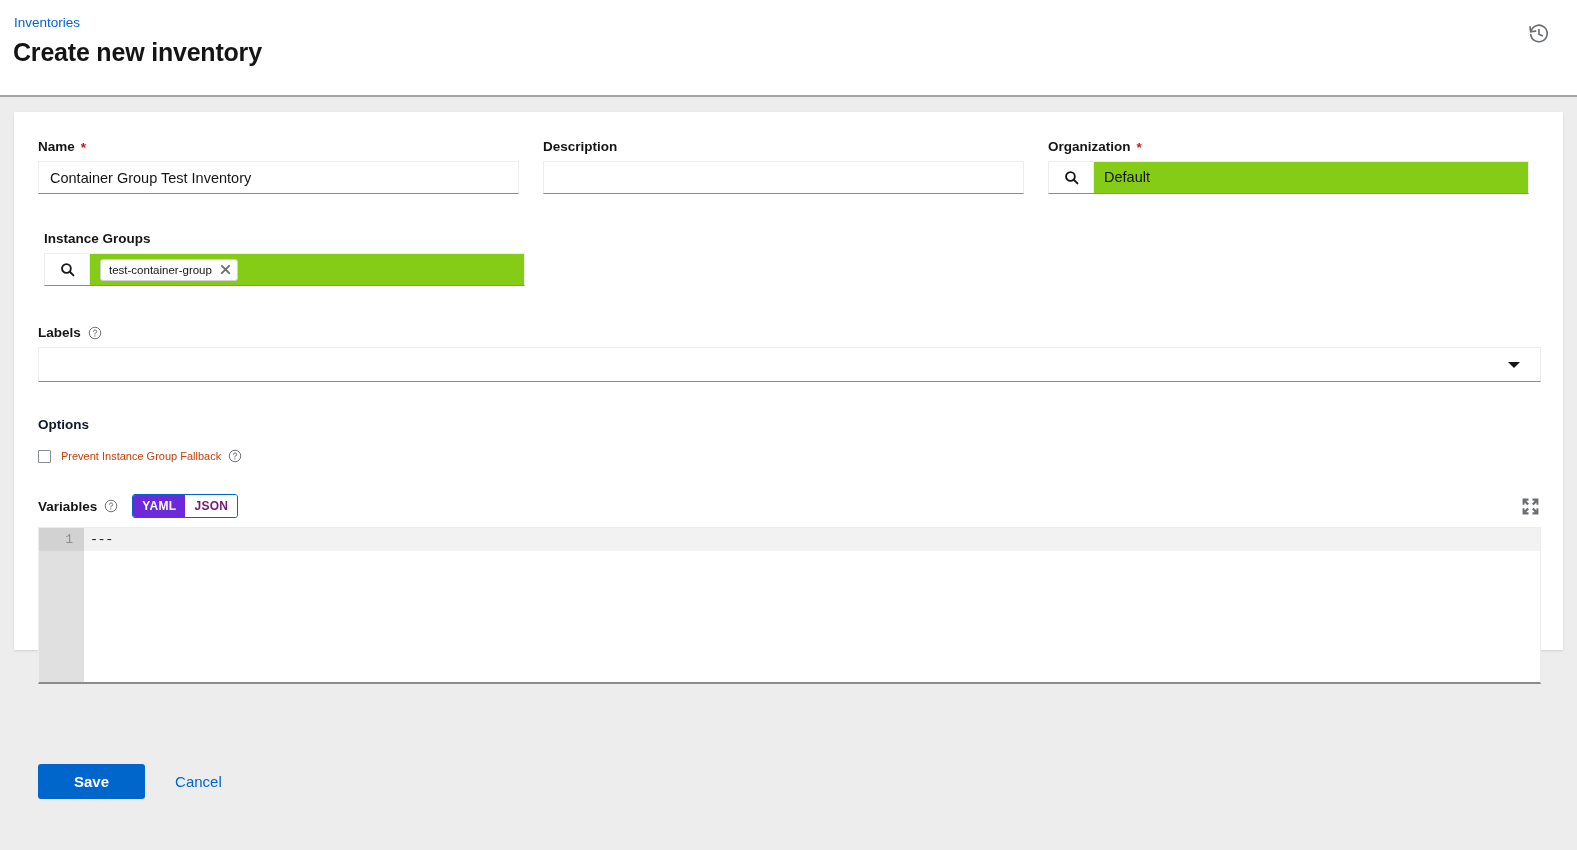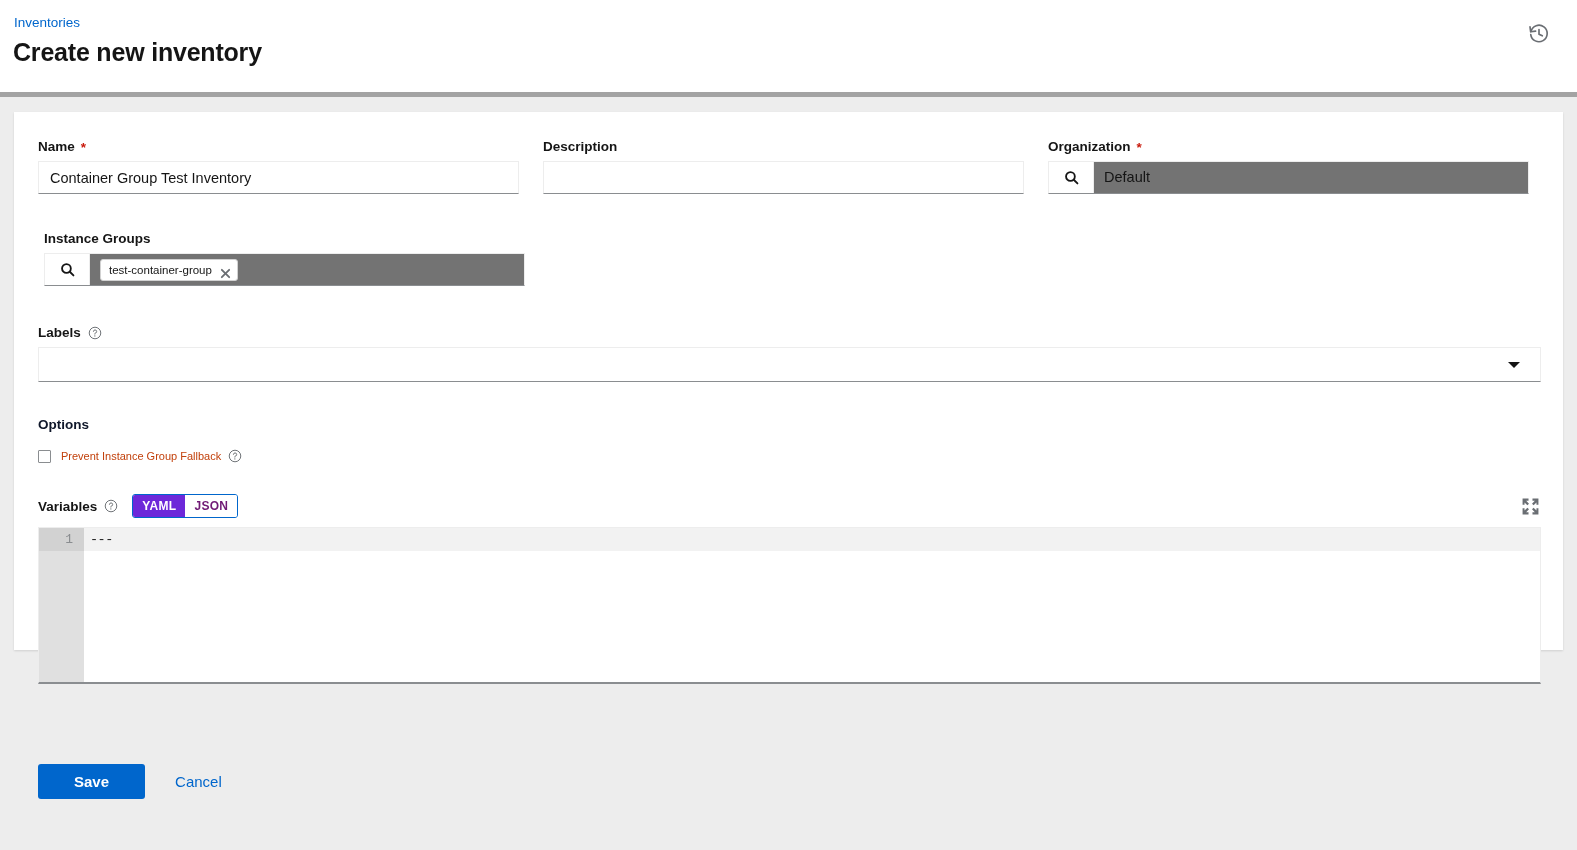--- a/index.html
+++ b/index.html
@@ -21,21 +21,21 @@
     overflow: hidden;
   }
 
   
   .page-header {
     position: absolute;
     left: 0; top: 0;
     width: 1577px;
     height: 97px;
     background: #ffffff;
-    border-bottom: 5px solid #a3a3a3;
+    border-bottom: 2px solid #a3a3a3;
   }
   .breadcrumb {
     position: absolute;
     left: 14px; top: 13px;
     font-size: 13.5px;
     color: #0066cc;
     line-height: 20px;
     cursor: pointer;
   }
   .page-title {
@@ -118,21 +118,21 @@
   }
   .text-input::placeholder { color: #6a6e73; }
 
   
   .lookup {
     display: flex;
     width: 100%;
     height: 33px;
     border: 1px solid #ededed;
     border-bottom: 1px solid #8a8d90;
-    background: #737373;
+    background: #84cc16;
   }
   .lookup-btn {
     width: 45px;
     min-width: 45px;
     height: 31px;
     border: none;
     border-right: 1px solid #ededed;
     background: #ffffff;
     display: flex;
     align-items: center;
@@ -149,21 +149,21 @@
     overflow: hidden;
   }
   .lookup-value {
     font-size: 14.5px;
     color: #151515;
     line-height: 31px;
   }
 
   .chip {
     display: inline-flex;
-    align-items: flex-end;
+    align-items: center;
     height: 22px;
     border: 1px solid #d2d2d2;
     border-radius: 3px;
     background: #ffffff;
     padding: 0 5px 0 8px;
     margin: 0;
   }
   .chip-label {
     font-size: 11.5px;
     color: #151515;

